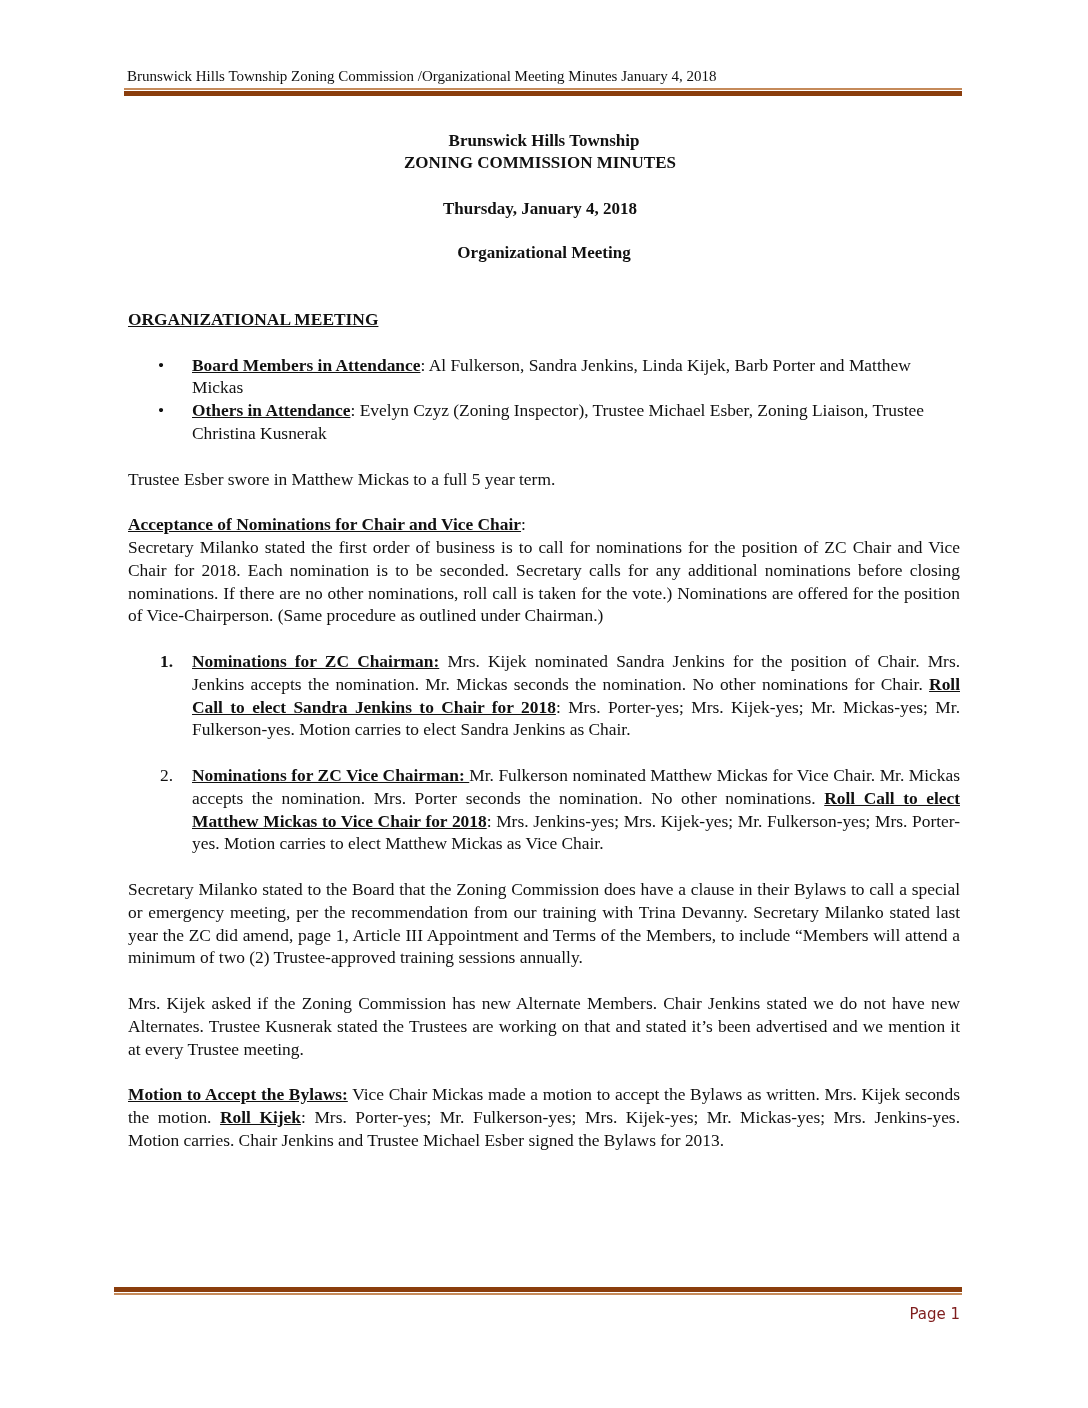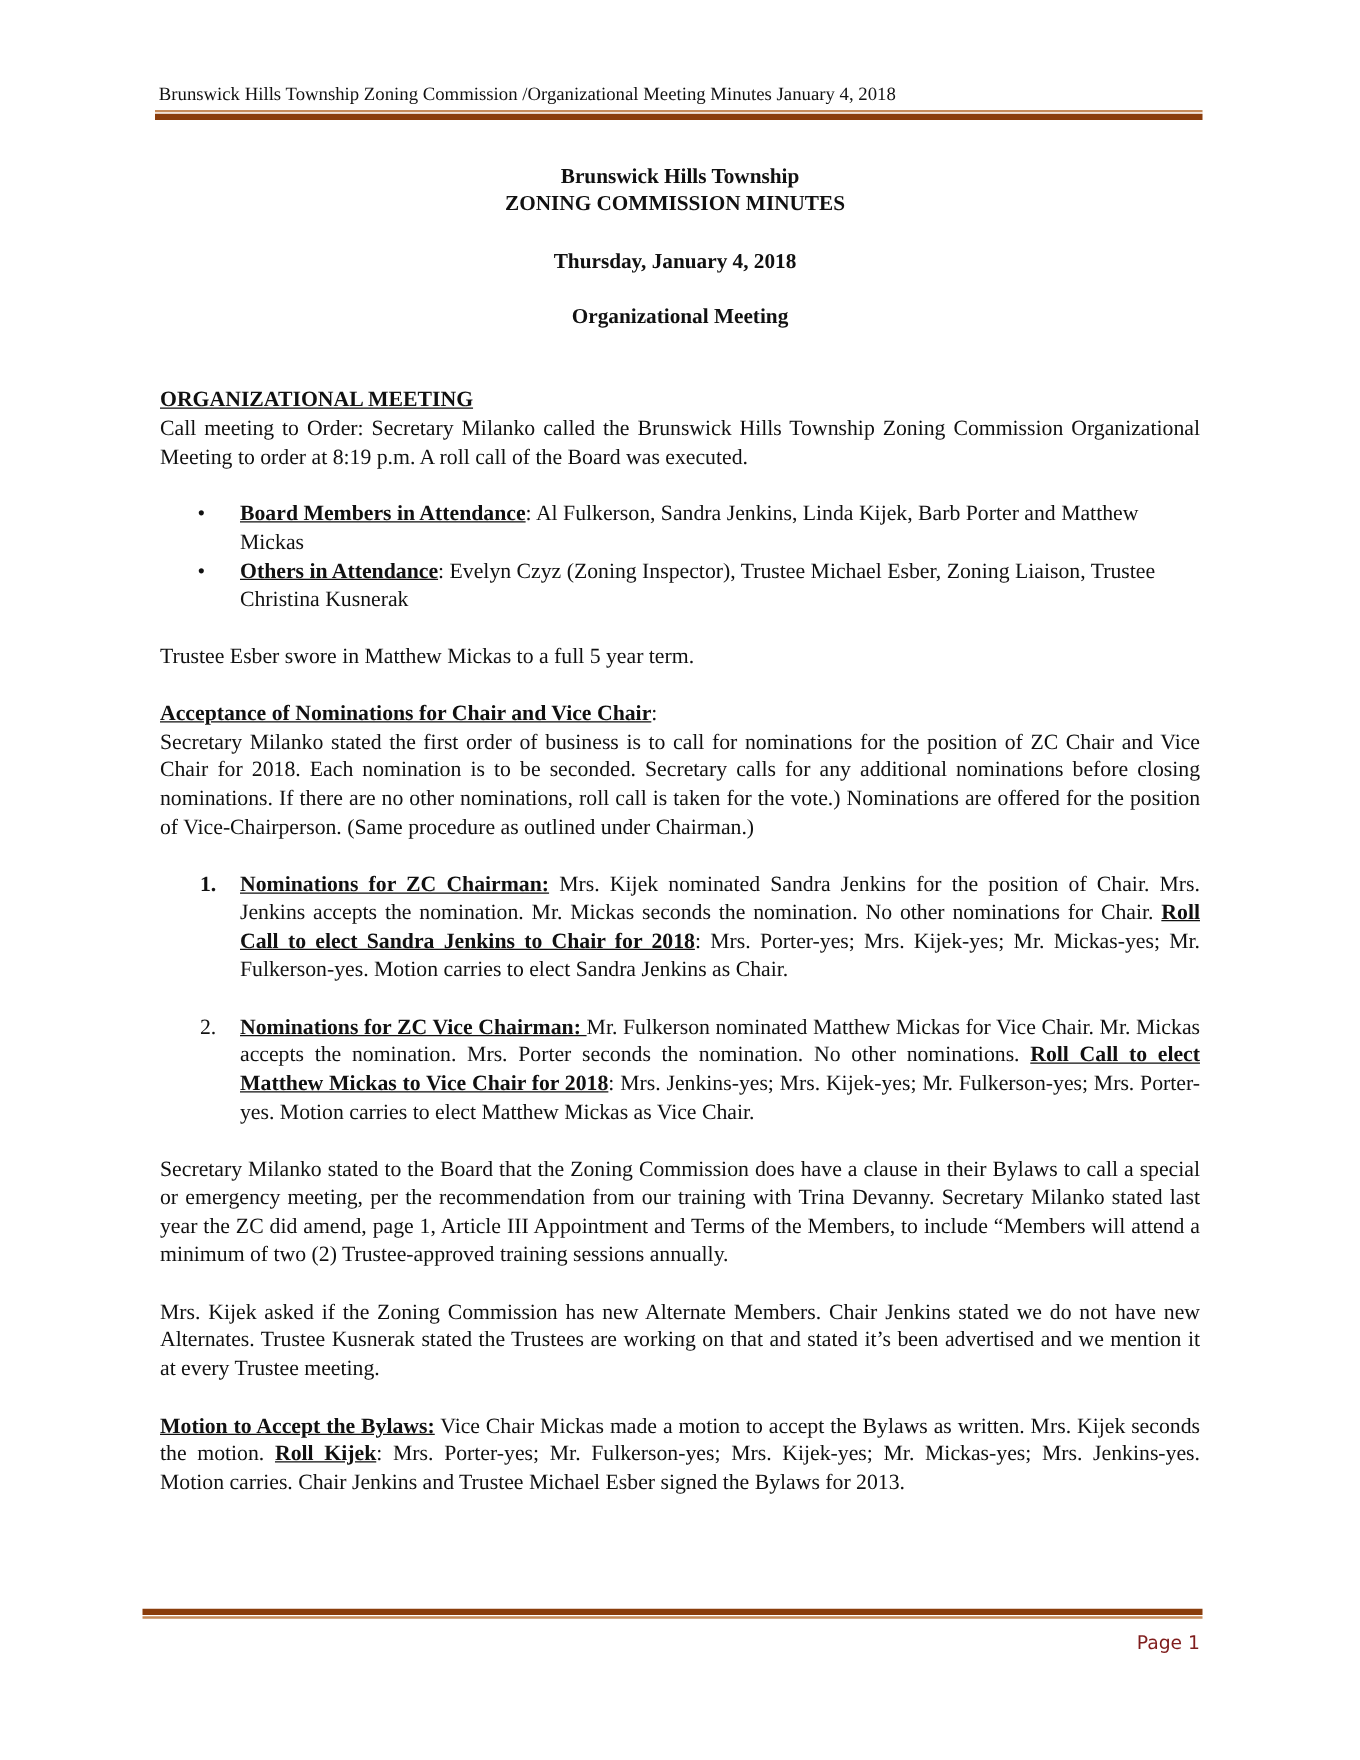--- a/index.html
+++ b/index.html
@@ -54,21 +54,20 @@
   </div>
 
   <div class="title-block t1">Brunswick Hills Township</div>
   <div class="title-block t2">ZONING COMMISSION MINUTES</div>
   <div class="title-block t3">Thursday, January 4, 2018</div>
   <div class="title-block t4">Organizational Meeting</div>
 
   <div class="content">
 
     <p><span class="h">ORGANIZATIONAL MEETING</span></p>
-    <p>Call meeting to Order: Secretary Milanko called the Brunswick Hills Township Zoning Commission Organizational Meeting to order at 8:19 p.m.  A roll call of the Board was executed.</p>
     <div class="sp"></div>
     <ul class="bullets">
       <li>
         <span class="dot">•</span>
         <span class="h">Board Members in Attendance</span><span>: Al Fulkerson, Sandra Jenkins, Linda Kijek, Barb Porter and Matthew Mickas</span>
       </li>
       <li>
         <span class="dot">•</span>
         <span class="h">Others in Attendance</span><span>:  Evelyn Czyz (Zoning Inspector), Trustee Michael Esber, Zoning Liaison, Trustee Christina Kusnerak</span>
       </li>

